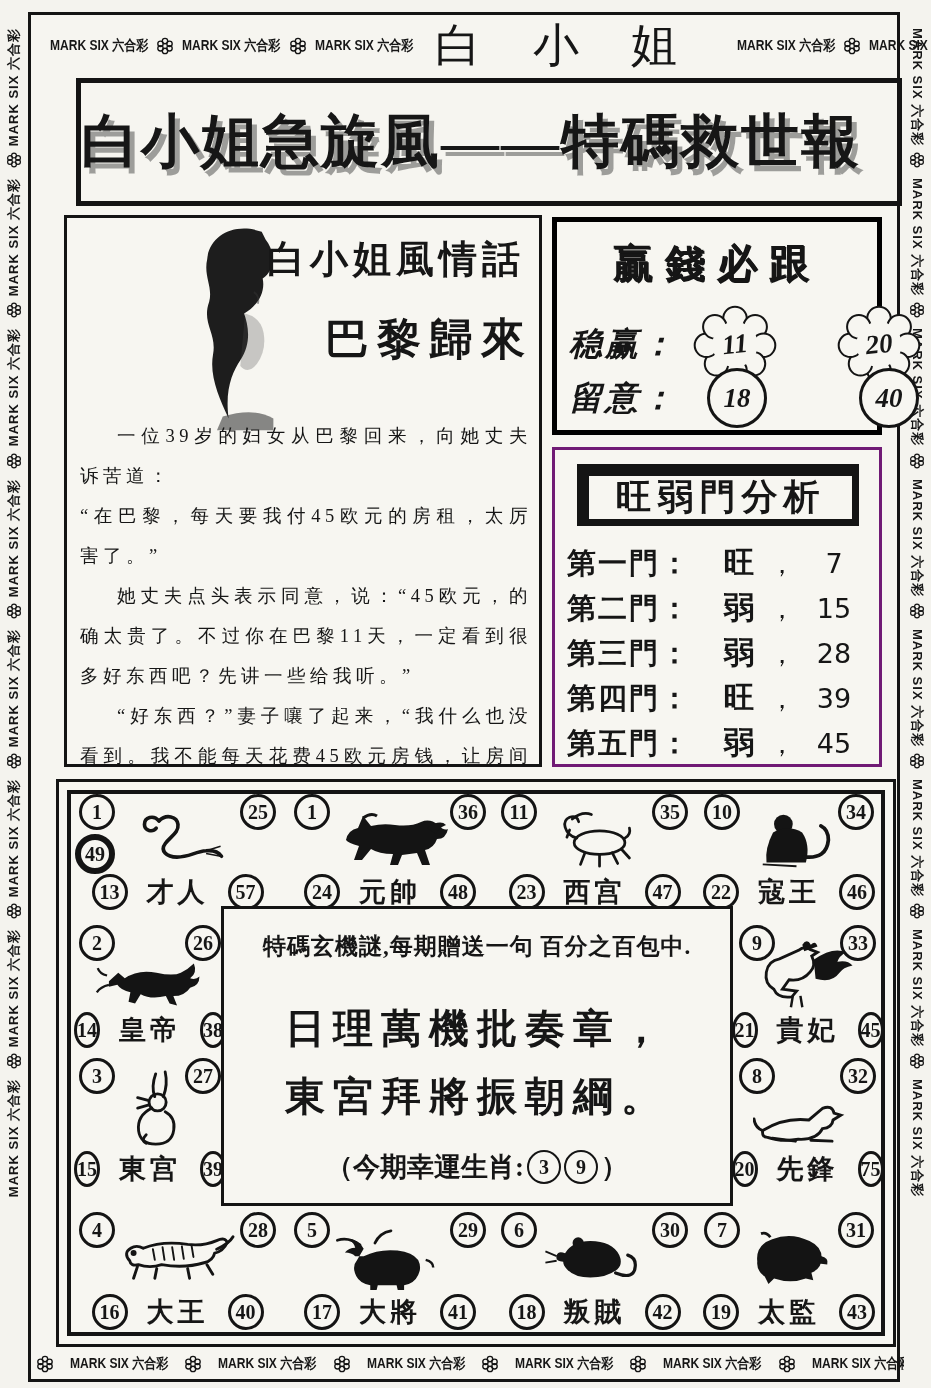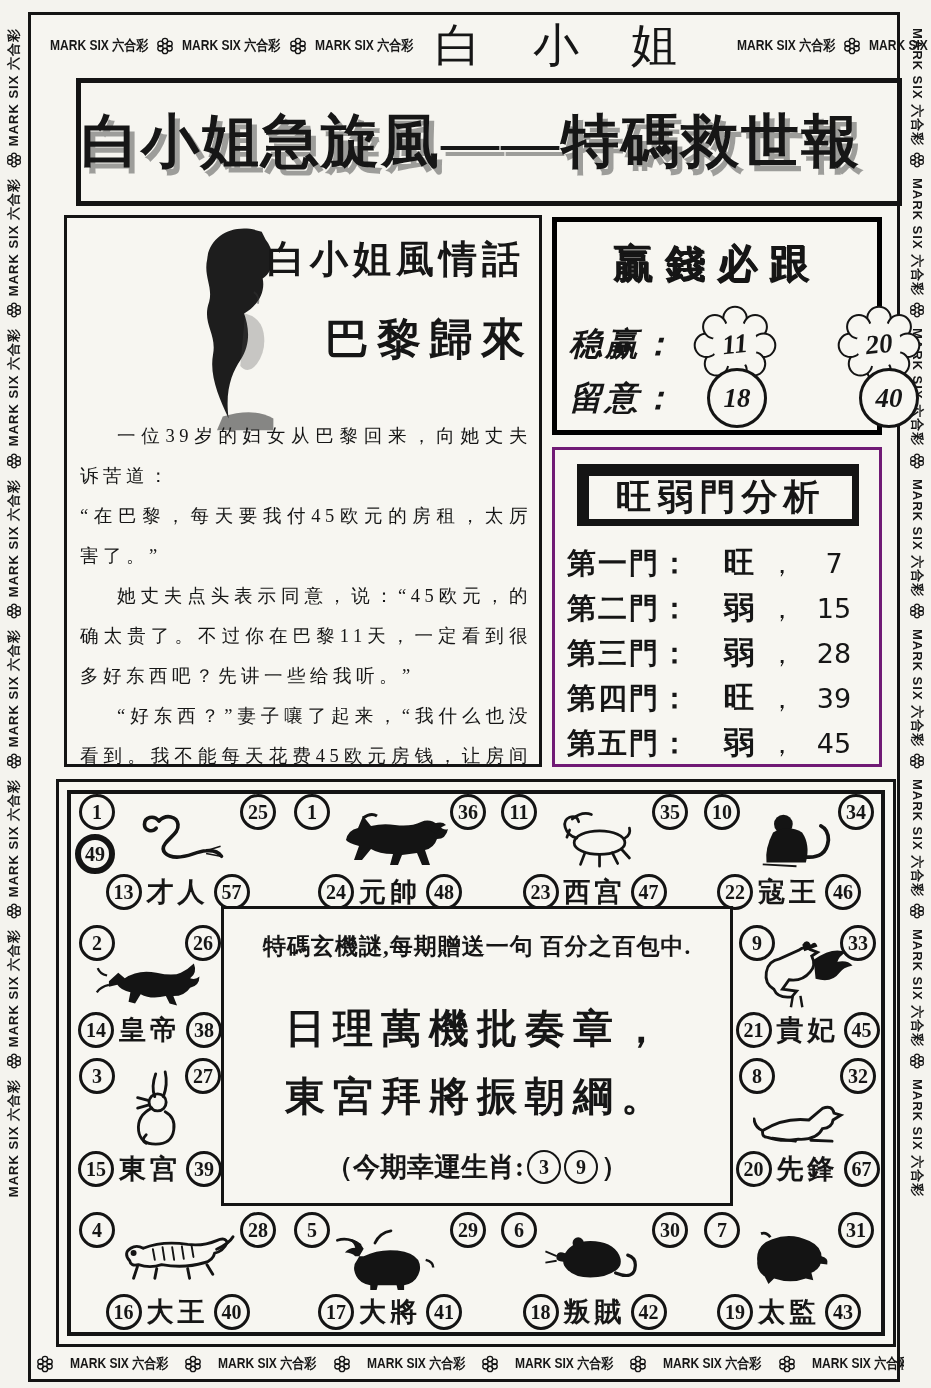--- a/index.html
+++ b/index.html
@@ -65,21 +65,21 @@
   .grid-inner{position:absolute;inset:8px;border:4px solid #141414;}
   .cell{position:absolute;}
   .cnum{box-sizing:border-box;width:36px;height:36px;border:3px solid #141414;border-radius:50%;
         display:inline-flex;align-items:center;justify-content:center;font-size:20px;font-weight:bold;background:#f7f6f1;}
   .cnum.thick{border-width:6px;width:40px;height:40px;}
   .tl{position:absolute;left:4px;top:0;}
   .tr{position:absolute;right:4px;top:0;}
   .xtra{position:absolute;left:0;top:40px;}
   .animal{position:absolute;left:50%;transform:translateX(-50%);top:16px;}
   .mid .animal{top:30px;}
-  .brow{position:absolute;left:0;right:0;bottom:2px;display:flex;align-items:center;justify-content:center;gap:2px;}
+  .brow{position:absolute;left:0;right:0;bottom:2px;display:flex;align-items:center;justify-content:center;gap:16px;}
   .clabel{font-size:27px;font-weight:bold;letter-spacing:4px;padding:0 3px;white-space:nowrap;}
   
   .center-box{position:absolute;left:150px;top:112px;width:512px;height:300px;border:3px solid #141414;background:#f7f6f1;}
   .riddle-intro{position:absolute;left:0;top:22px;width:100%;text-align:center;font-size:23px;font-weight:bold;letter-spacing:1px;white-space:nowrap;}
   .poem1{position:absolute;left:0;top:92px;width:100%;text-align:center;font-size:40px;font-weight:900;letter-spacing:8px;white-space:nowrap;}
   .poem2{position:absolute;left:0;top:160px;width:100%;text-align:center;font-size:40px;font-weight:900;letter-spacing:8px;white-space:nowrap;}
   .lucky{position:absolute;left:0;top:240px;width:100%;display:flex;align-items:center;justify-content:center;gap:3px;font-size:27px;font-weight:bold;}
   .lucky .mini{width:30px;height:30px;border:2.5px solid #141414;border-radius:50%;display:inline-flex;align-items:center;justify-content:center;font-size:20px;font-weight:bold;background:#f7f6f1;}
   
   .footer{left:32px;top:1348px;width:864px;height:32px;display:flex;align-items:center;justify-content:flex-start;gap:8px;padding:0 4px;overflow:hidden;}
@@ -554,21 +554,21 @@
       <svg class="animal" style="top:34px;" width="110" height="54" viewBox="0 0 114 56">
         <g fill="none" stroke="#141414" stroke-width="3" stroke-linecap="round">
           <path d="M10,40 q-8,-3 -9,-12"></path>
           <path d="M10,40 q22,-14 48,-11 l14,-12 q10,-4 12,5 l7,2 -8,5 q-1,8 -11,9 q-6,12 -25,11 q-18,3 -32,-2 q-6,0 -5,-7 z"></path>
           <path d="M20,48 l24,3 M60,50 l22,1"></path>
         </g>
       </svg>
       <div class="brow">
         <span class="cnum">20</span>
         <span class="clabel">先鋒</span>
-        <span class="cnum">67</span>
+        <span class="cnum">75</span>
       </div>
     </div>
 
     <div class="cell" style="left:4px;top:418px;width:205px;height:120px;">
       <span class="cnum tl">4</span>
       <span class="cnum tr">28</span>
       <svg class="animal" width="120" height="56" viewBox="0 0 124 58">
         <g fill="none" stroke="#141414" stroke-width="3" stroke-linecap="round">
           <path d="M12,34 q-7,-8 1,-13 q6,-4 13,0 q20,-8 46,-4 q16,2 30,-4 q9,-4 11,2 q-4,9 -13,11 q-2,8 -11,10 q-20,6 -44,2 q-12,4 -24,0 q-8,2 -9,-4 z"></path>
           <path d="M36,22 l2,11 M46,20 l2,13 M56,20 l2,13 M66,19 l2,13 M76,18 l2,12" stroke-width="2"></path>

